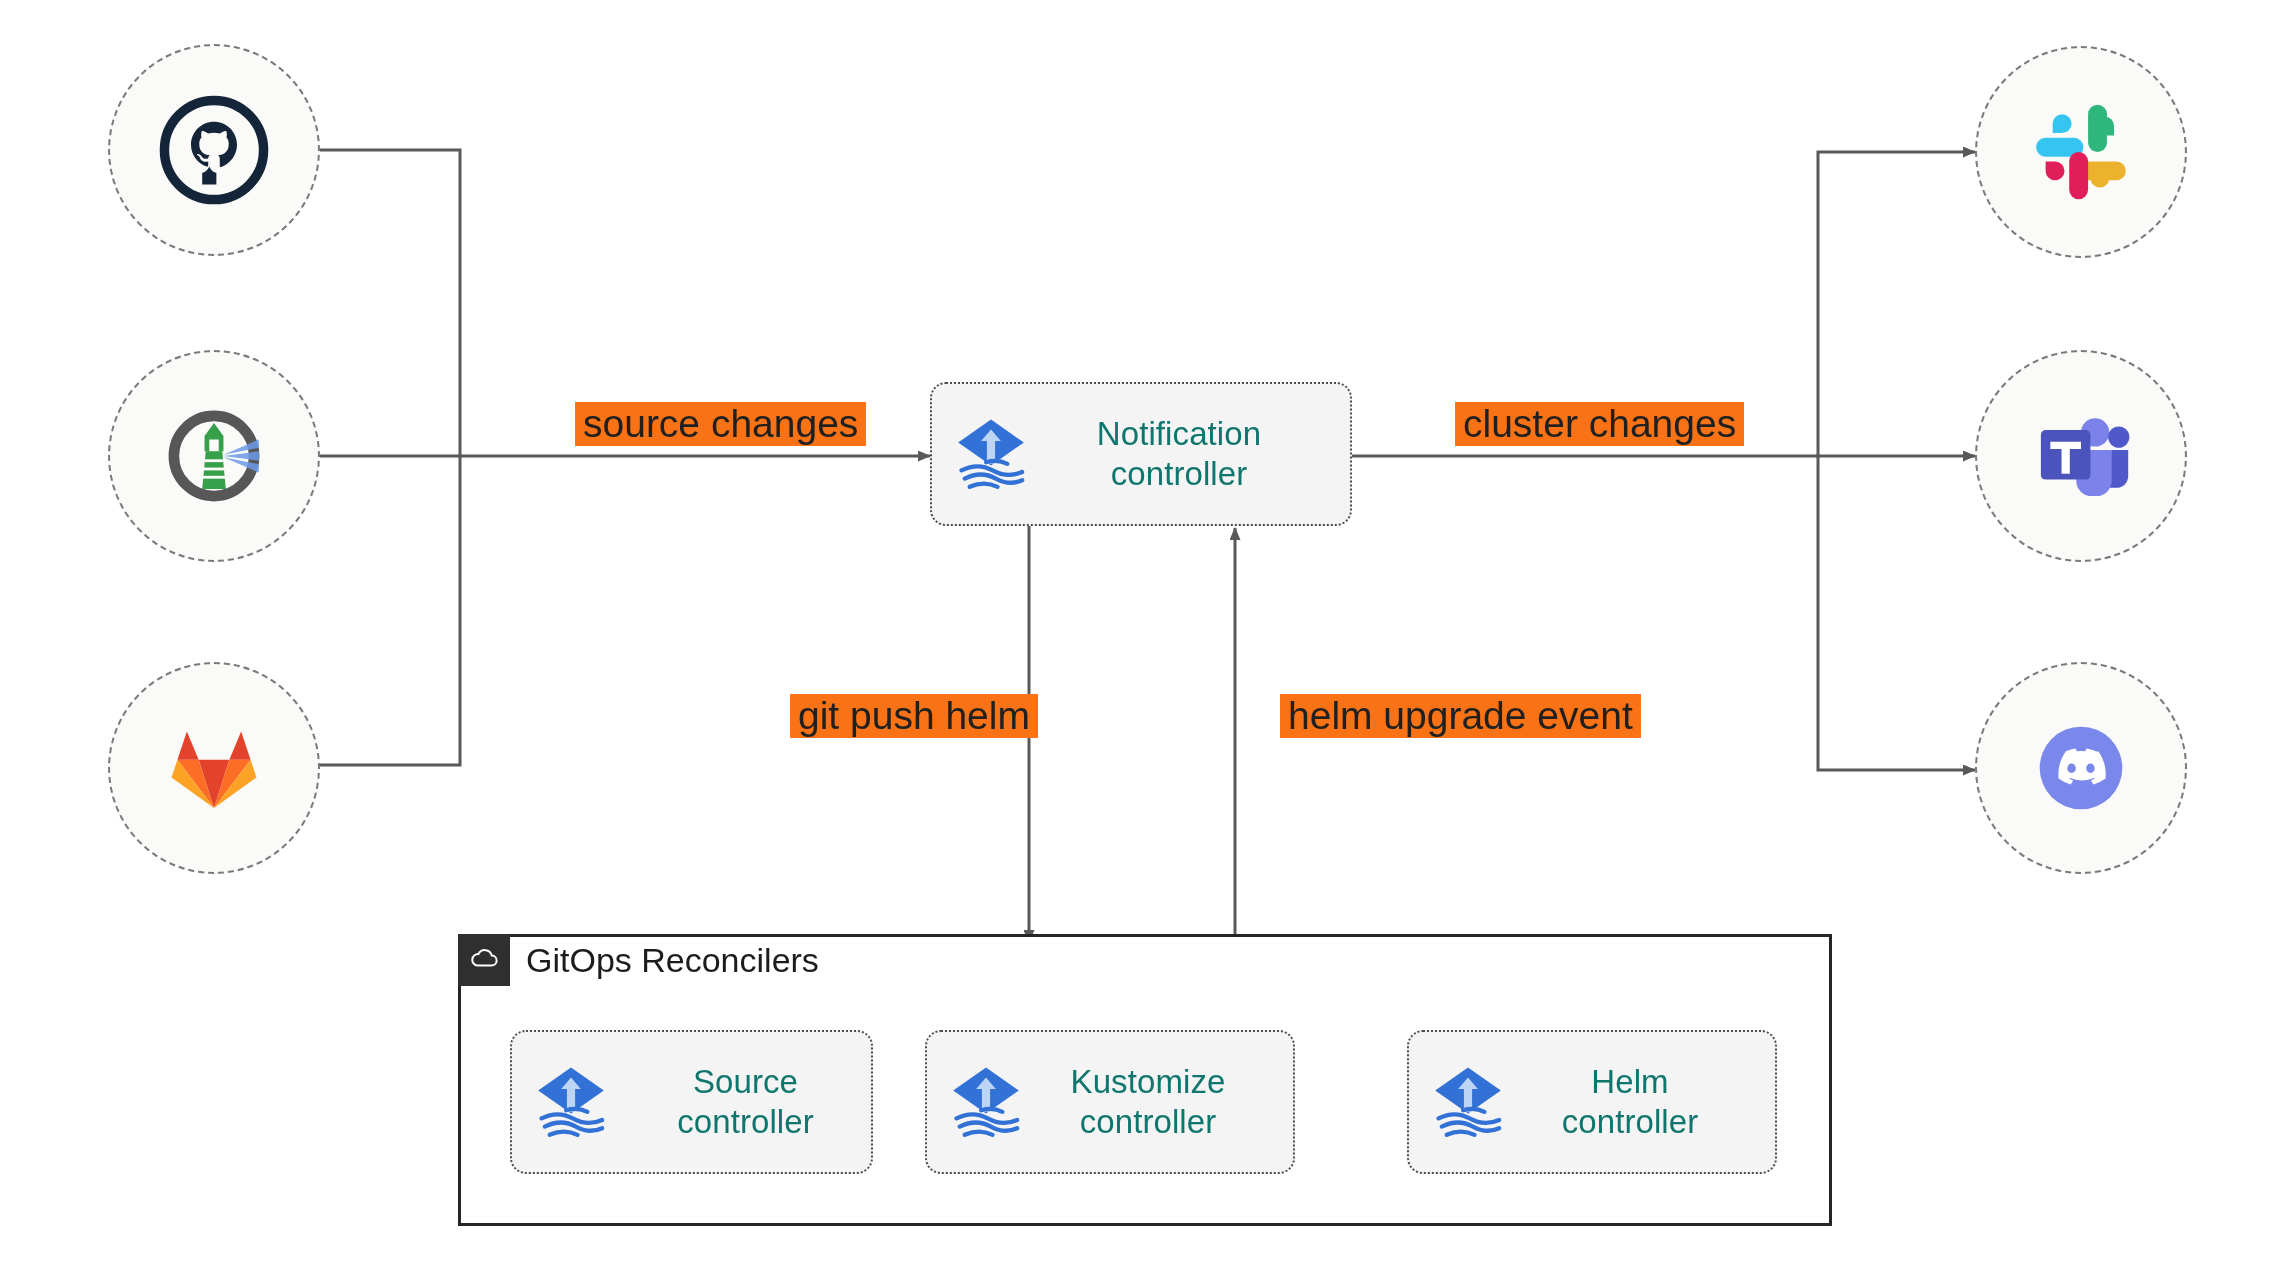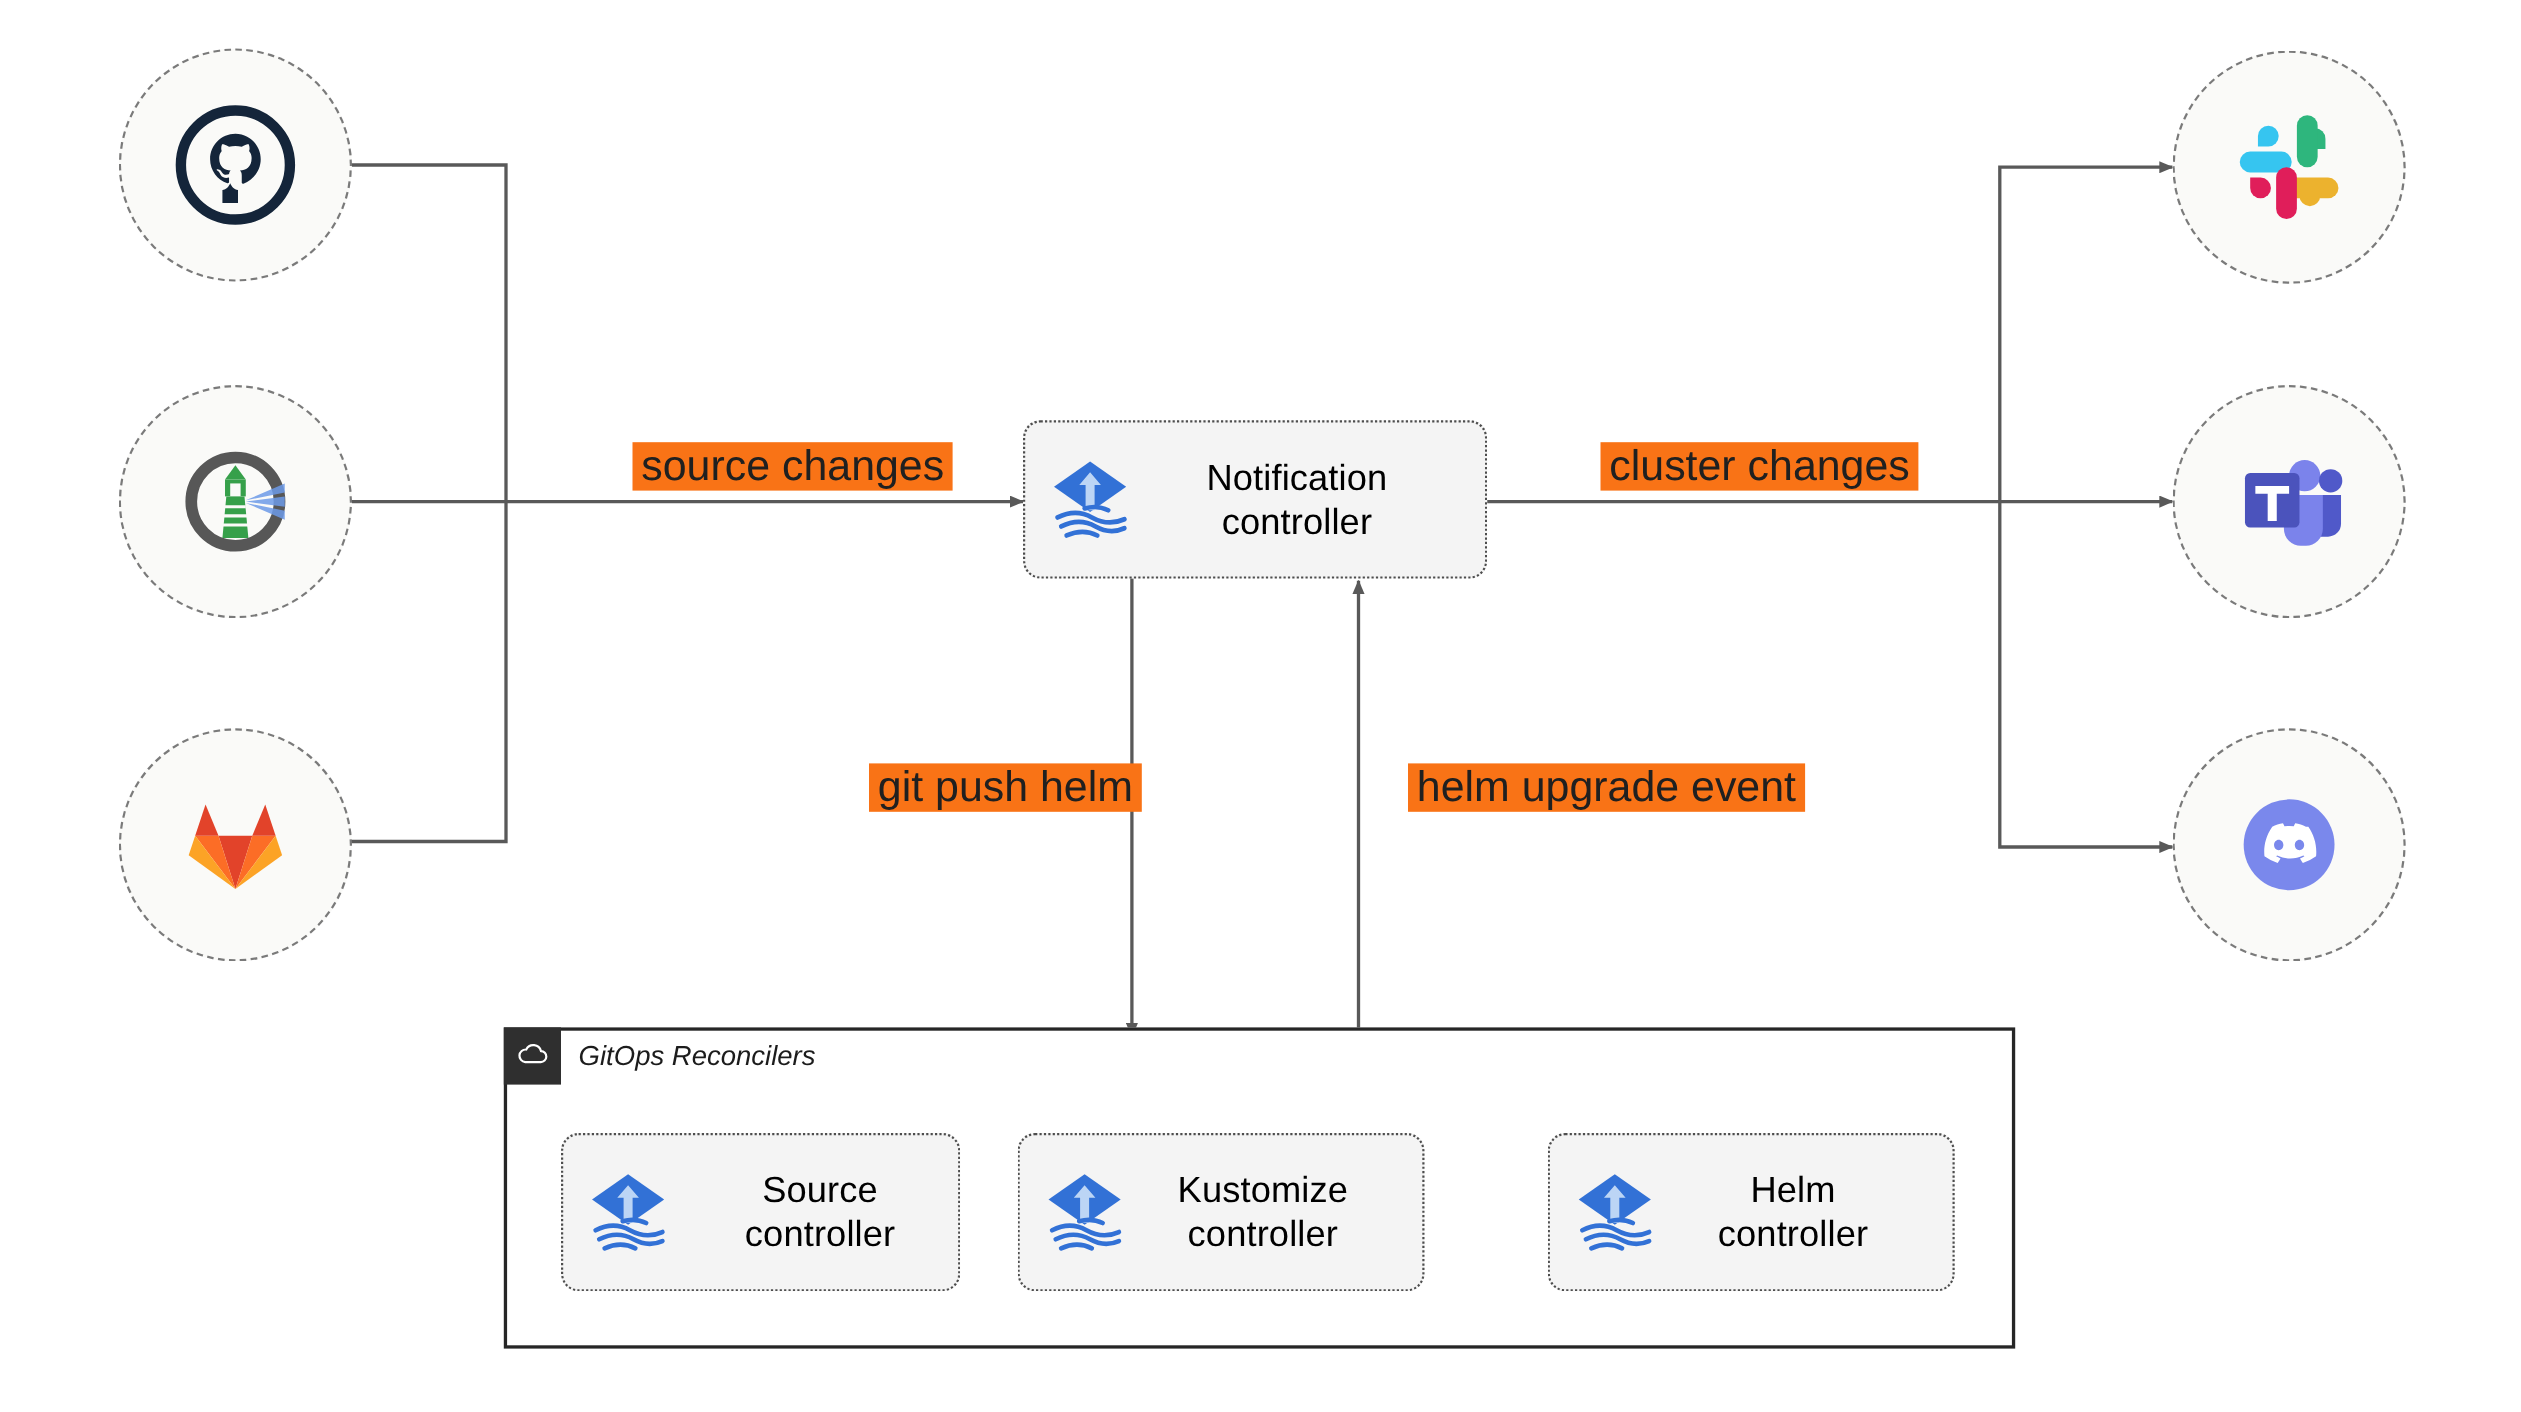--- a/index.html
+++ b/index.html
@@ -58,21 +58,21 @@
   .ctrl-box .flux-logo {
     width: 82px;
     height: 82px;
     flex: 0 0 82px;
   }
   .ctrl-label {
     flex: 1 1 auto;
     text-align: center;
     font-size: 33px;
     line-height: 1.22;
-    color: #000000;
+    color: #0f766e;
     letter-spacing: 0.1px;
     white-space: pre-line;
     padding-right: 6px;
   }
 
   
   #reconcilers-container {
     position: absolute;
     left: 458px;
     top: 934px;
@@ -93,25 +93,24 @@
   #reconcilers-badge {
     width: 52px;
     height: 52px;
     background: #2f2f2f;
     display: flex;
     align-items: center;
     justify-content: center;
     flex: 0 0 52px;
   }
   #reconcilers-title {
-    font-size: 25px;
+    font-size: 34px;
     color: #1c1c1c;
     margin-left: 16px;
     white-space: nowrap;
-    font-style: italic;
   }
 
   
   .edge-label {
     position: absolute;
     font-size: 39px;
     color: #202020;
     white-space: nowrap;
     background: #f97316;
     padding: 0 8px;

